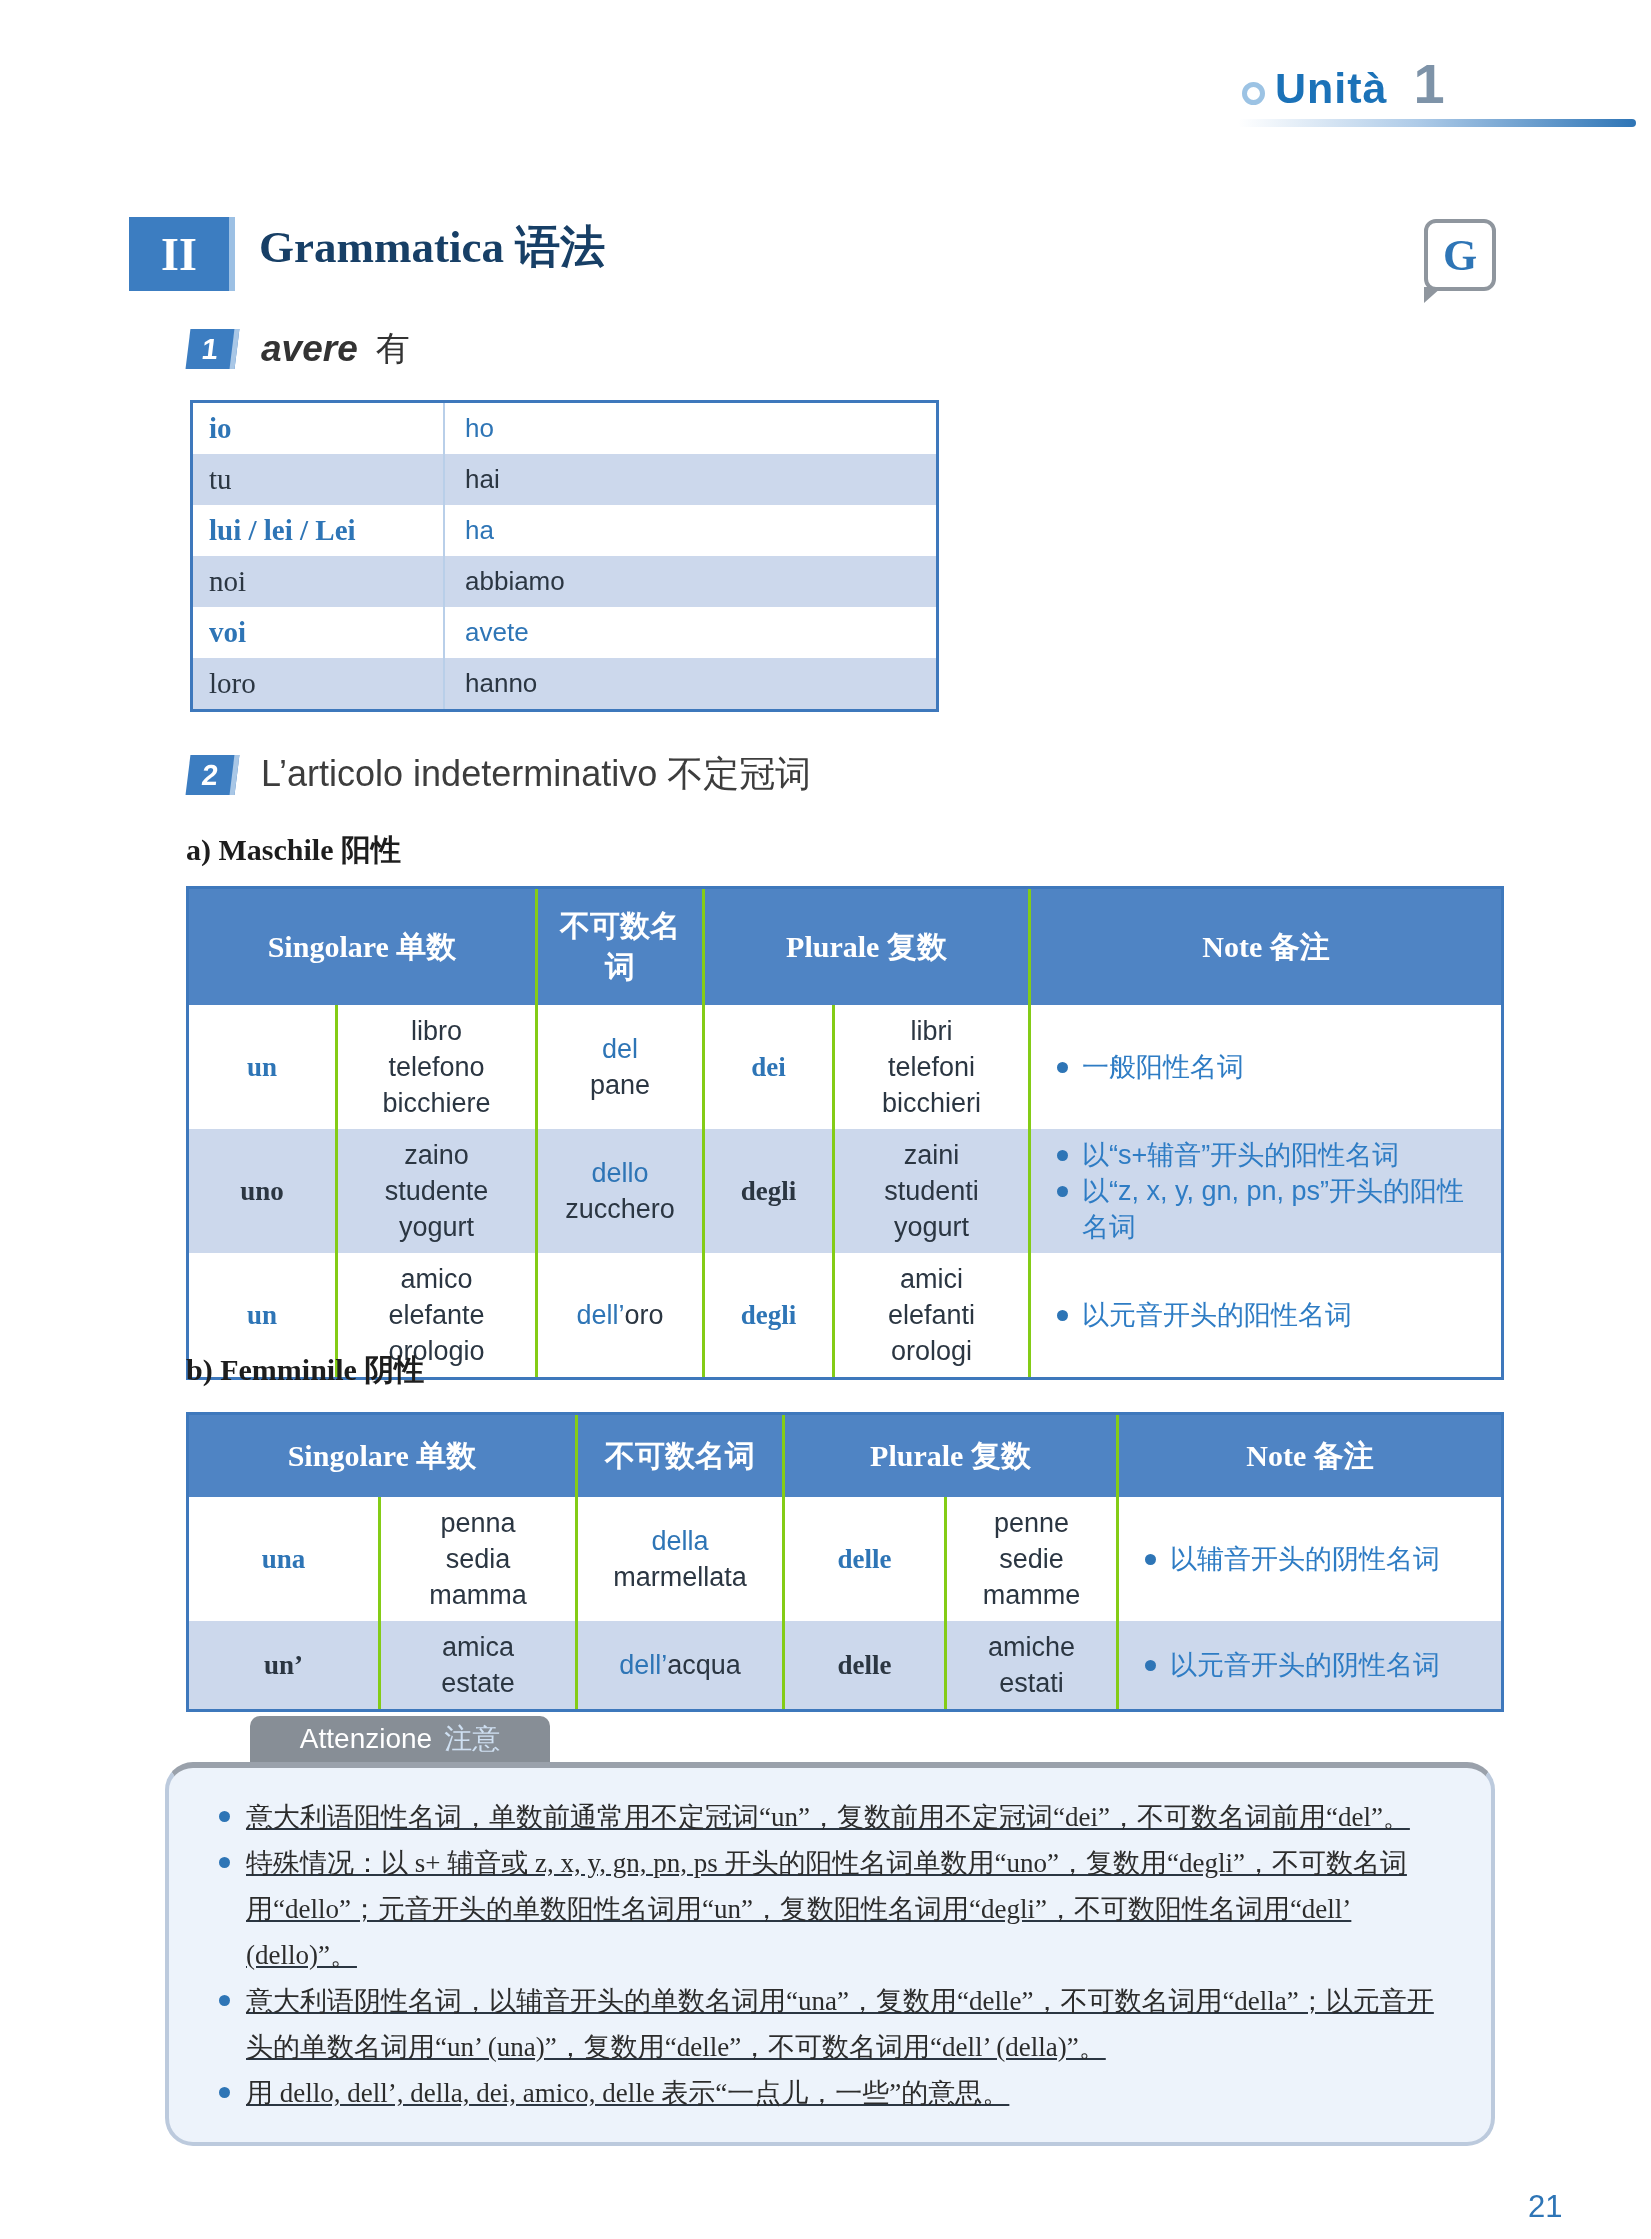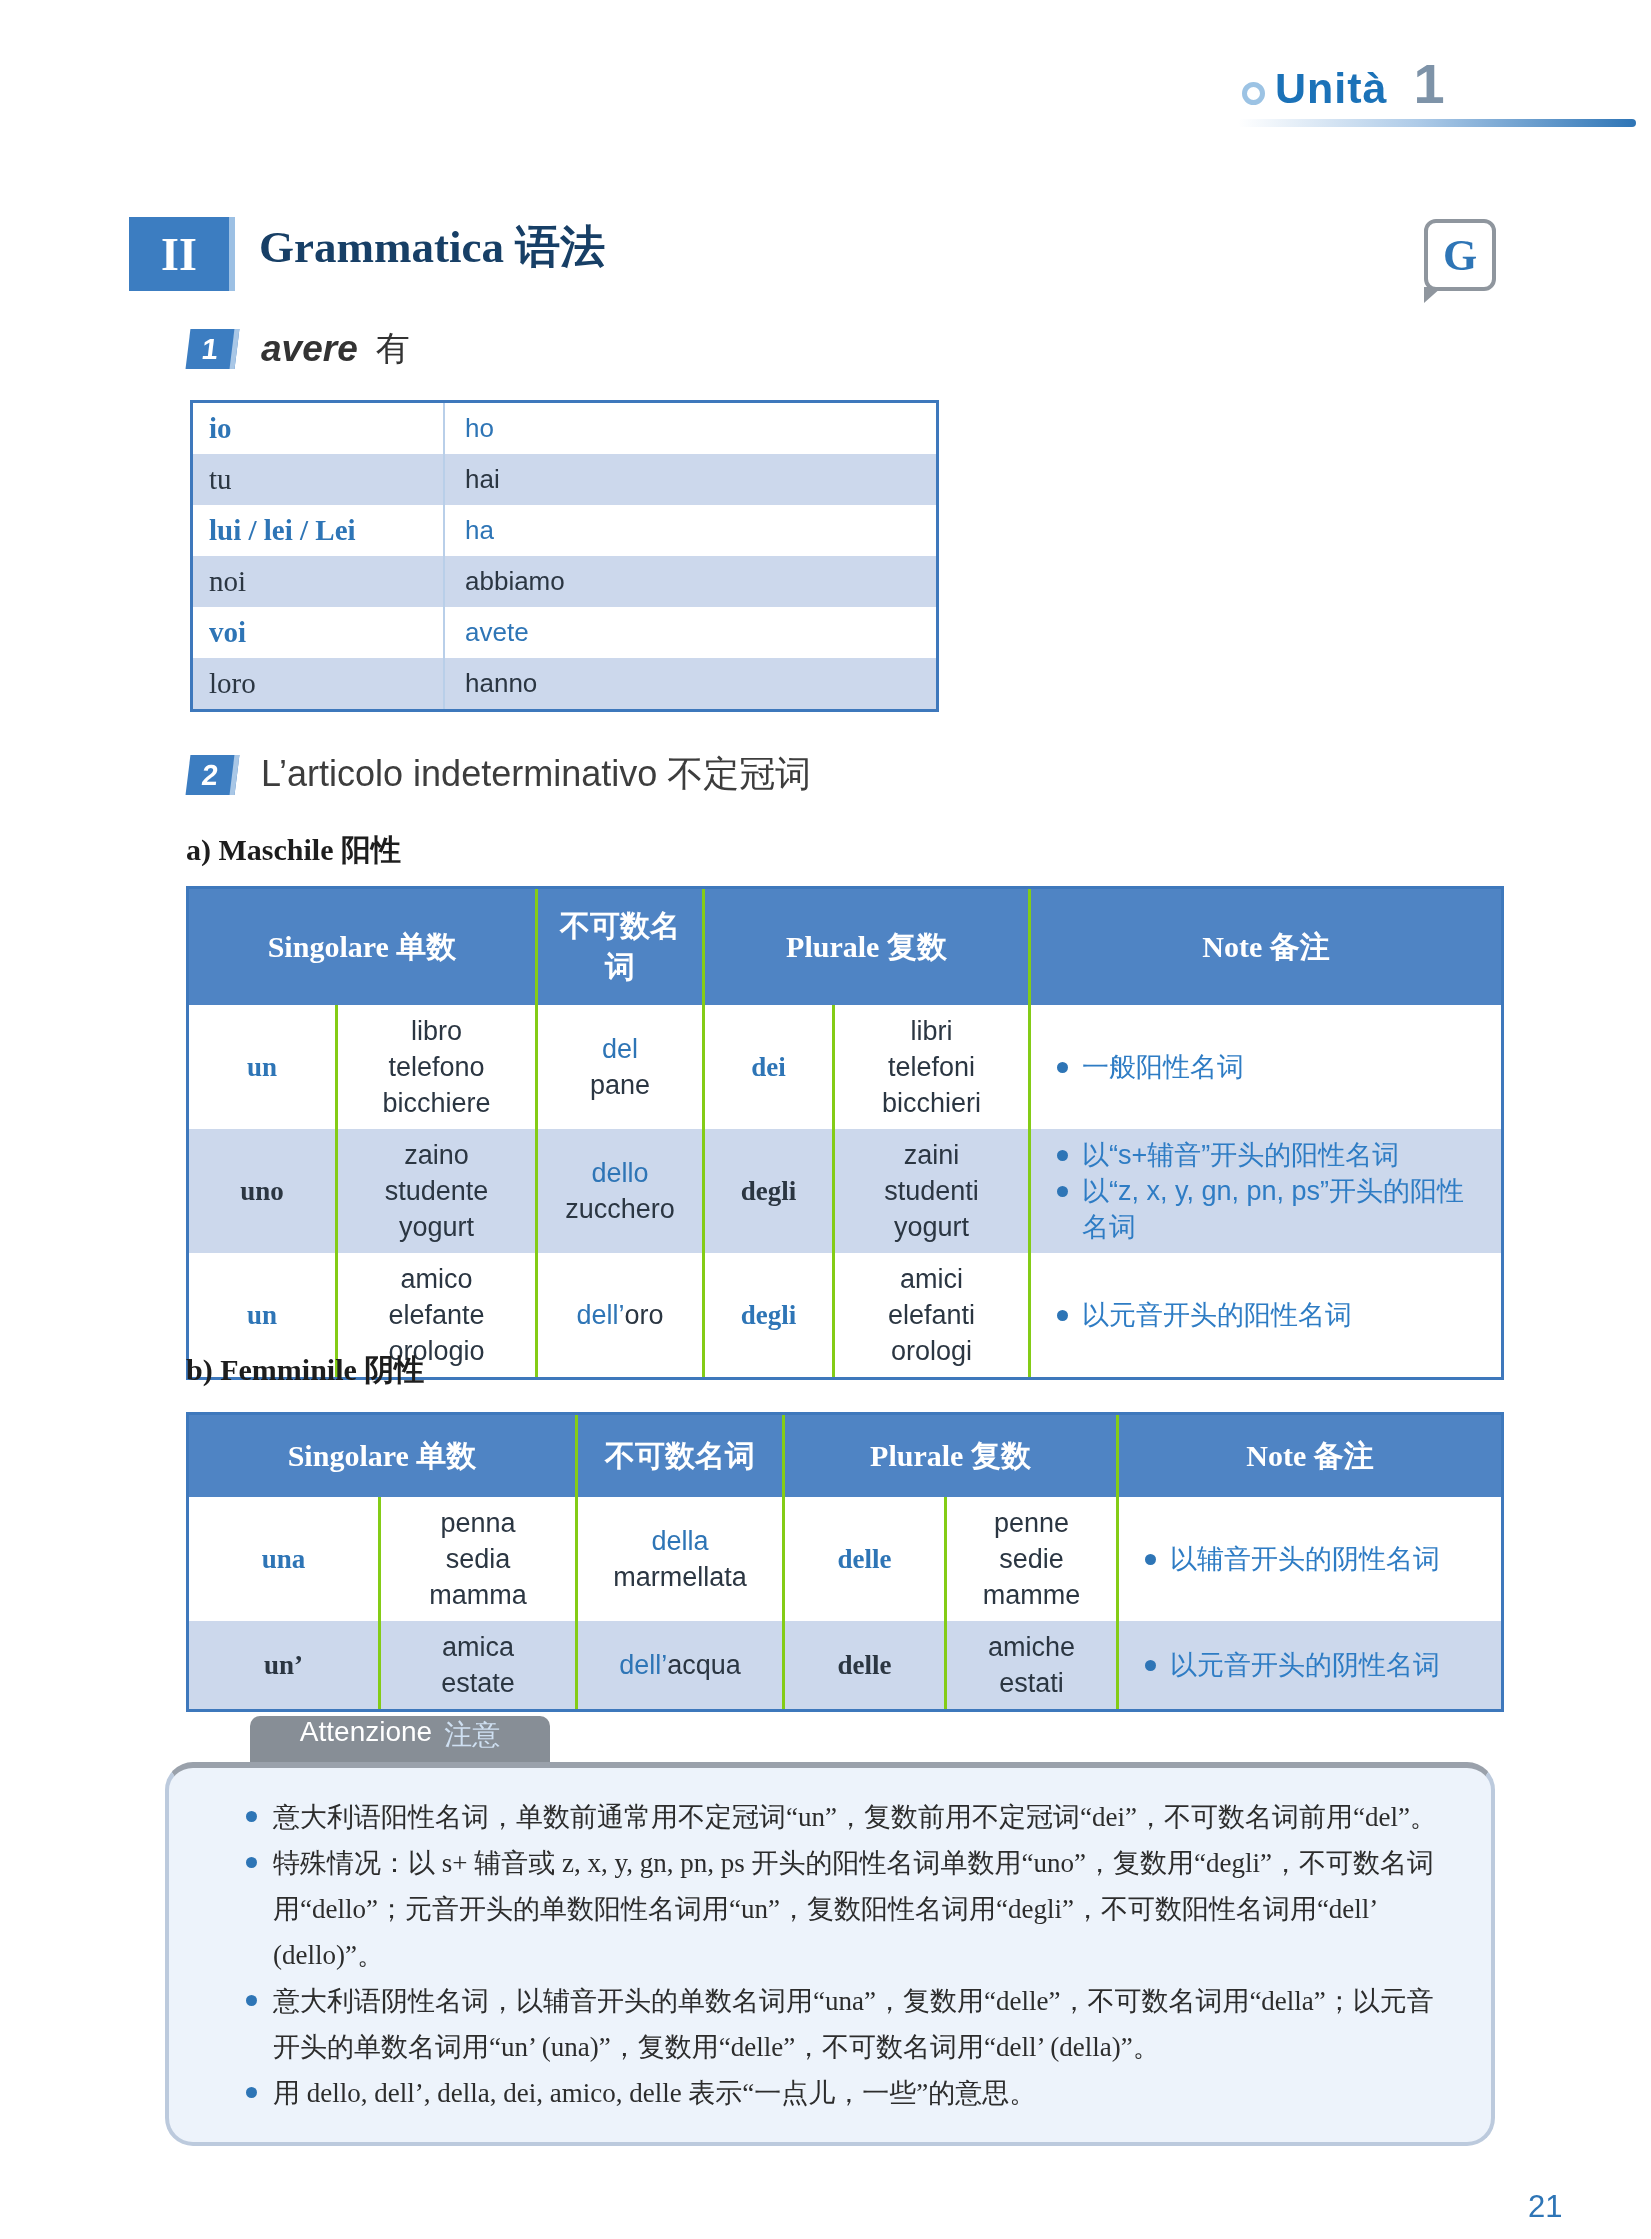--- a/index.html
+++ b/index.html
@@ -68,26 +68,26 @@
   .art-table tr.shade td{background:#ccd8ec;}
   .art{font-family:"Liberation Serif",serif;font-size:31px;font-weight:bold;color:#1c2733;}
   td.art.blue, .blue{color:#2e75b6;}
   .ex div,.unc div{line-height:36px;}
   .notes{text-align:left !important;padding-left:26px !important;padding-right:12px !important;}
   .note-item{display:flex;gap:14px;align-items:flex-start;color:#2e7cc4;line-height:36px;font-size:27px;}
   .dot{width:11px;height:11px;border-radius:50%;background:#2e75b6;flex:none;margin-top:13px;}
 
   
   .att-tab{position:absolute;top:1716px;left:250px;width:300px;height:46px;background:#878e96;
-    border-radius:10px 10px 0 0;display:flex;justify-content:center;gap:12px;font-size:28px;}
+    border-radius:10px 10px 0 0;display:flex;align-items:center;justify-content:center;gap:12px;font-size:28px;}
   .att-tab .it{color:#ffffff;}
   .att-tab .cn{color:#cfe0f2;}
   .att-box{position:absolute;top:1762px;left:165px;width:1330px;box-sizing:border-box;background:#edf3fb;
     border:4px solid #bccadd;border-top:6px solid #9aa1ab;border-radius:28px;
-    padding:26px 44px 26px 77px;}
+    padding:26px 44px 26px 50px;text-decoration:underline;}
   .att-item{display:flex;gap:16px;align-items:flex-start;}
   .att-item p{margin:0;font-family:"Liberation Serif",serif;font-size:27px;line-height:46px;color:#2c2c2c;}
   .att-dot{flex:none;width:11px;height:11px;border-radius:50%;background:#2e75b6;margin-top:17px;}
 
   
   .pageno{position:absolute;left:1528px;top:2166px;font-size:31px;color:#2e75b6;margin-top:23px;}
 </style>
 </head>
 <body>
 

